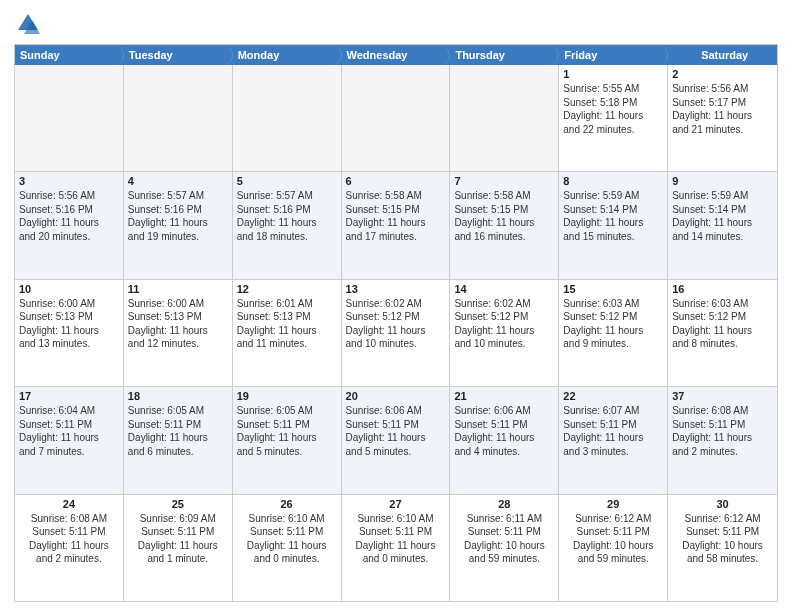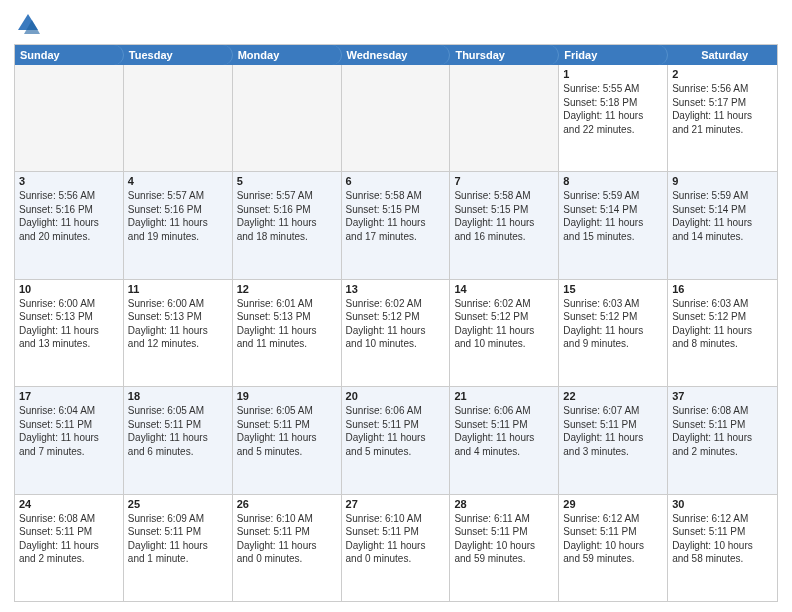--- a/index.html
+++ b/index.html
@@ -83,21 +83,21 @@
       flex: 1;
       display: flex;
       flex-direction: column;
     }
     .cal-row {
       display: grid;
       grid-template-columns: repeat(7, 1fr);
       flex: 1;
       border-bottom: 1px solid #ccc;
     }
-    .cal-row:last-child { border-bottom: none; }
+    .cal-row:last-child { border-bottom: none; text-align: center; }
     .cal-cell {
       border-right: 1px solid #ccc;
       padding: 3px 4px;
       font-size: 9.2px;
       color: #333;
       vertical-align: top;
       background: #fff;
       min-height: 0;
     }
     .cal-cell:last-child { border-right: none; }

